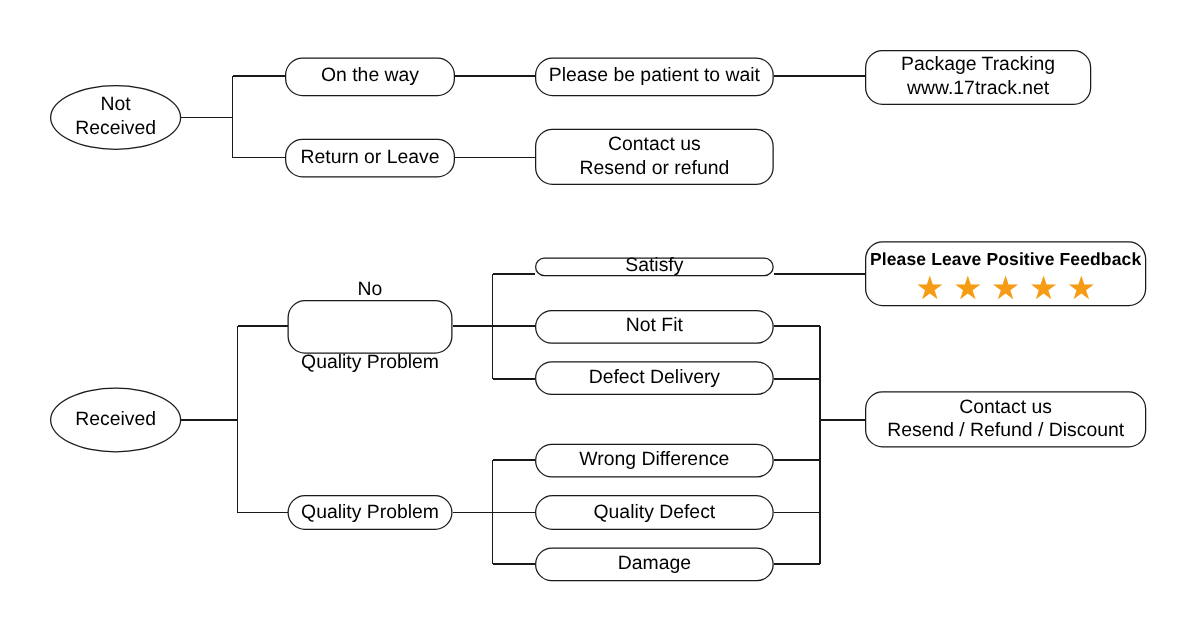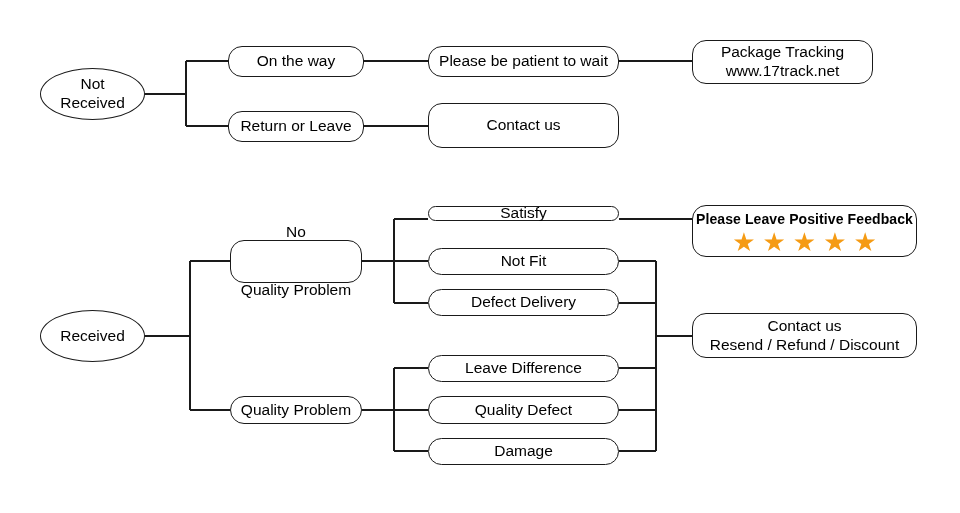--- a/index.html
+++ b/index.html
@@ -43,21 +43,20 @@
     border-radius: 50%;
   }
   .node .line {
     display: block;
     white-space: nowrap;
   }
   .fs16 { font-size: 15.5px; }
   .feedback {
     justify-content: flex-start;
     padding-top: 5px;
-    margin-top: 12px;
   }
   .feedback .caption {
     font-size: 14px;
     font-weight: 600;
     letter-spacing: 0.1px;
   }
   .stars {
     display: flex;
     gap: 7px;
     margin-top: 1px;
@@ -140,20 +139,21 @@
     <span class="line">Please be patient to wait</span>
   </div>
 
   <div class="node rrect fs16" style="left:692px; top:40px; width:181px; height:44px;">
     <span class="line">Package Tracking</span>
     <span class="line">www.17track.net</span>
   </div>
 
   <div class="node rrect fs16" style="left:428px; top:103px; width:191px; height:45px;">
     <span class="line">Contact us</span>
+    <span class="line">Resend or refund</span>
   </div>
 
   <div class="node ellipse fs16" style="left:40px; top:310px; width:105px; height:52px;">
     <span class="line">Received</span>
   </div>
 
   <div class="node rrect fs16" style="left:230px; top:240px; width:132px; height:43px;gap:39px;">
     <span class="line">No</span>
     <span class="line">Quality Problem</span>
   </div>
@@ -168,21 +168,21 @@
 
   <div class="node rrect fs16" style="left:428px; top:248px; width:191px; height:27px;">
     <span class="line">Not Fit</span>
   </div>
 
   <div class="node rrect fs16" style="left:428px; top:289px; width:191px; height:27px;">
     <span class="line">Defect Delivery</span>
   </div>
 
   <div class="node rrect fs16" style="left:428px; top:355px; width:191px; height:27px;">
-    <span class="line">Leave Difference</span>
+    <span class="line">Wrong Difference</span>
   </div>
 
   <div class="node rrect fs16" style="left:428px; top:396px; width:191px; height:28px;">
     <span class="line">Quality Defect</span>
   </div>
 
   <div class="node rrect fs16" style="left:428px; top:438px; width:191px; height:27px;">
     <span class="line">Damage</span>
   </div>
 

